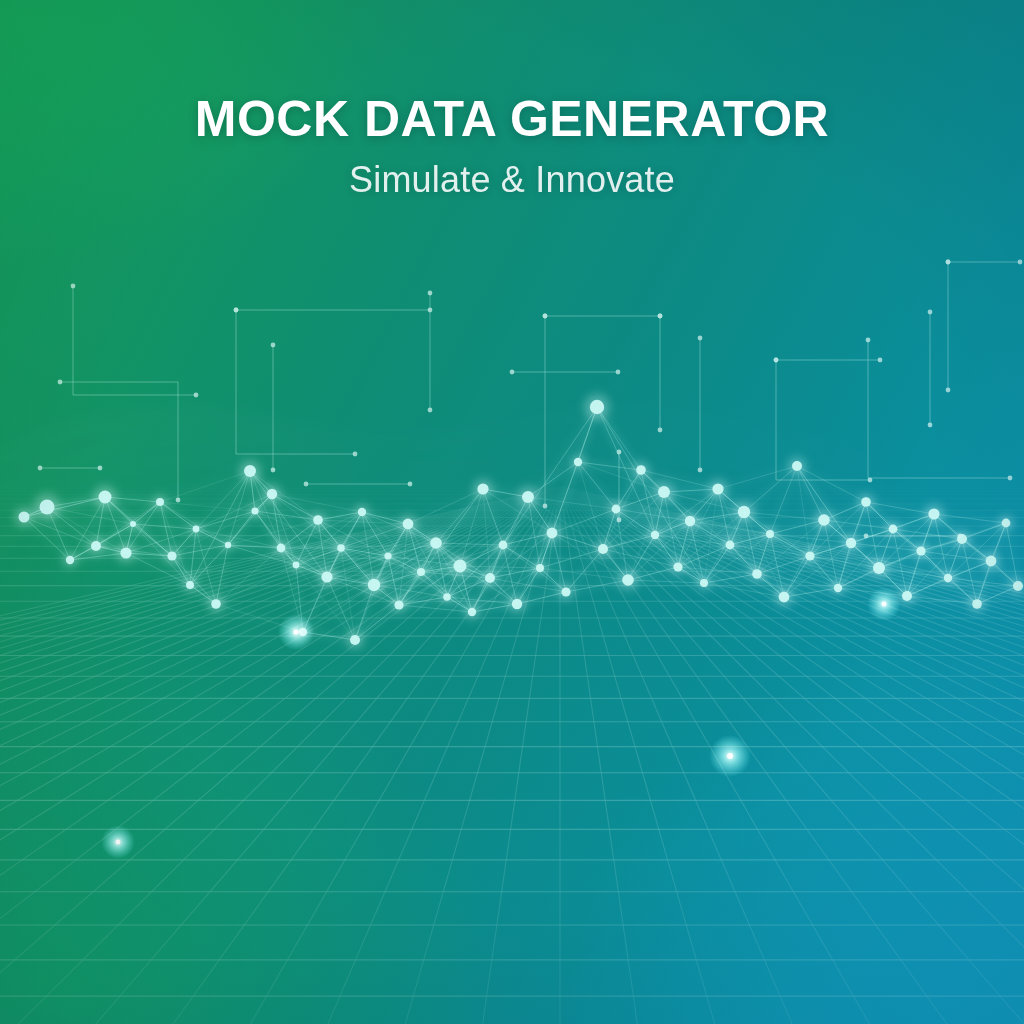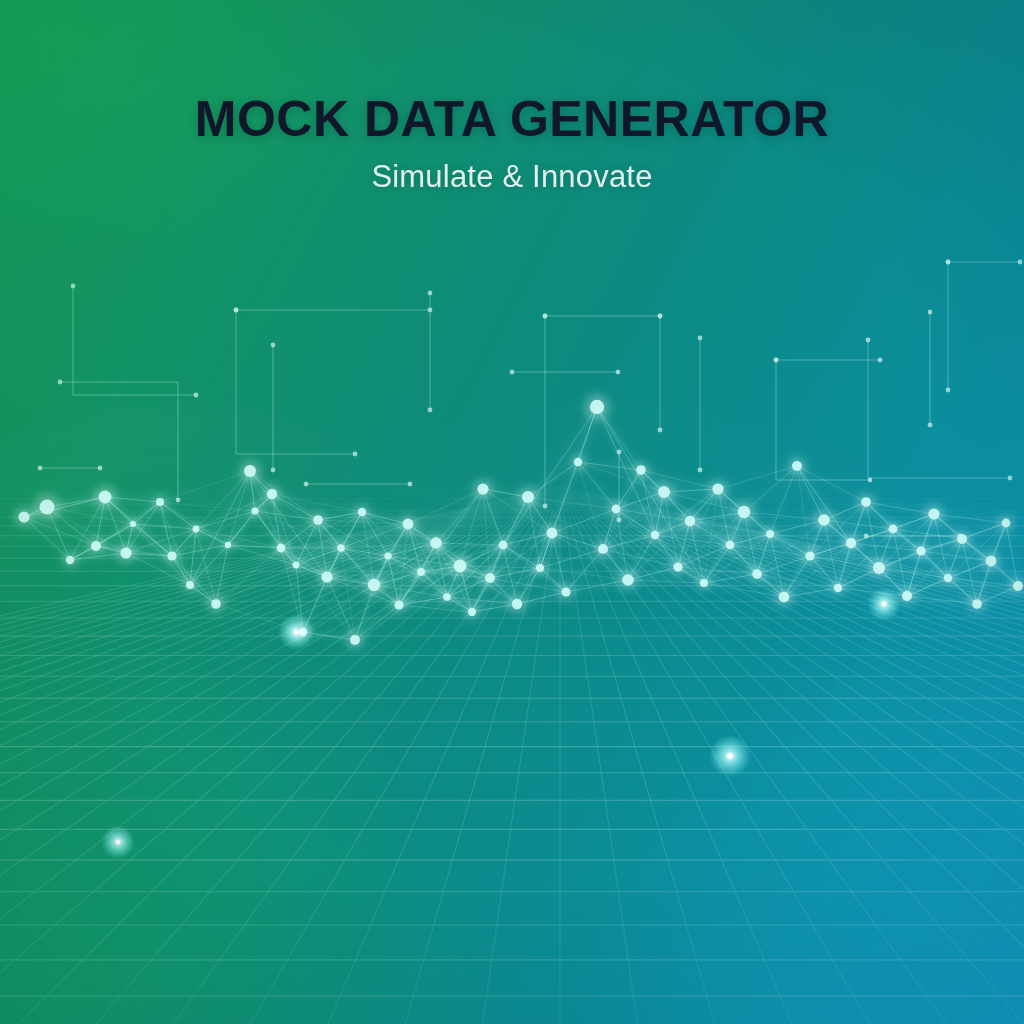--- a/index.html
+++ b/index.html
@@ -67,26 +67,26 @@
     top: 92px;
     text-align: center;
     pointer-events: none;
   }
   .poster-title {
     margin: 0;
     font-size: 50px;
     font-weight: 700;
     letter-spacing: 0.5px;
     line-height: 1.08;
-    color: #0f172a;
+    color: #ffffff;
     text-shadow: 0 2px 10px rgba(0,40,40,0.28);
   }
   .poster-subtitle {
     margin: 14px 0 0 0;
-    font-size: 31px;
+    font-size: 36px;
     font-weight: 300;
     letter-spacing: 0.2px;
     line-height: 1.1;
     color: rgba(255,255,255,0.88);
     text-shadow: 0 1px 8px rgba(0,40,40,0.22);
   }
 </style>
 </head>
 <body>
 

